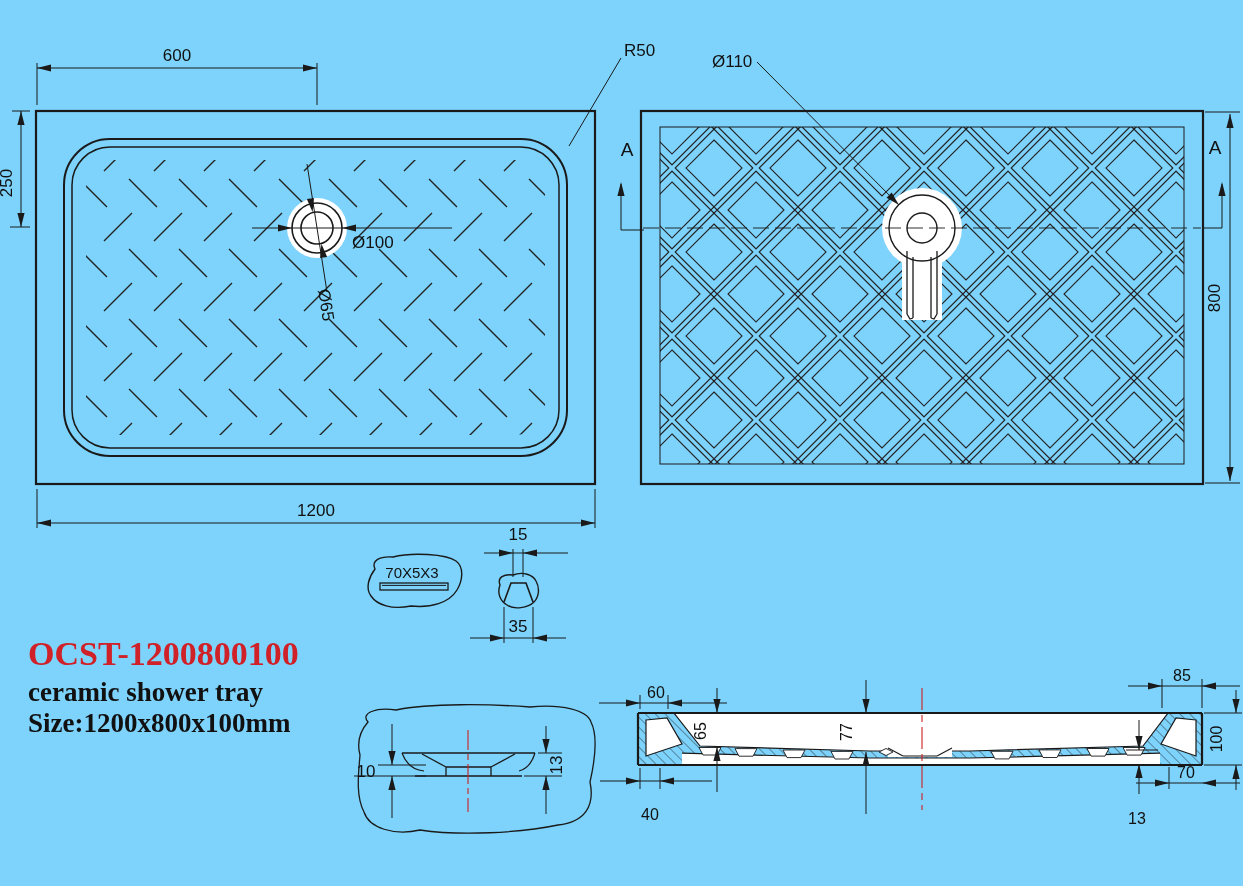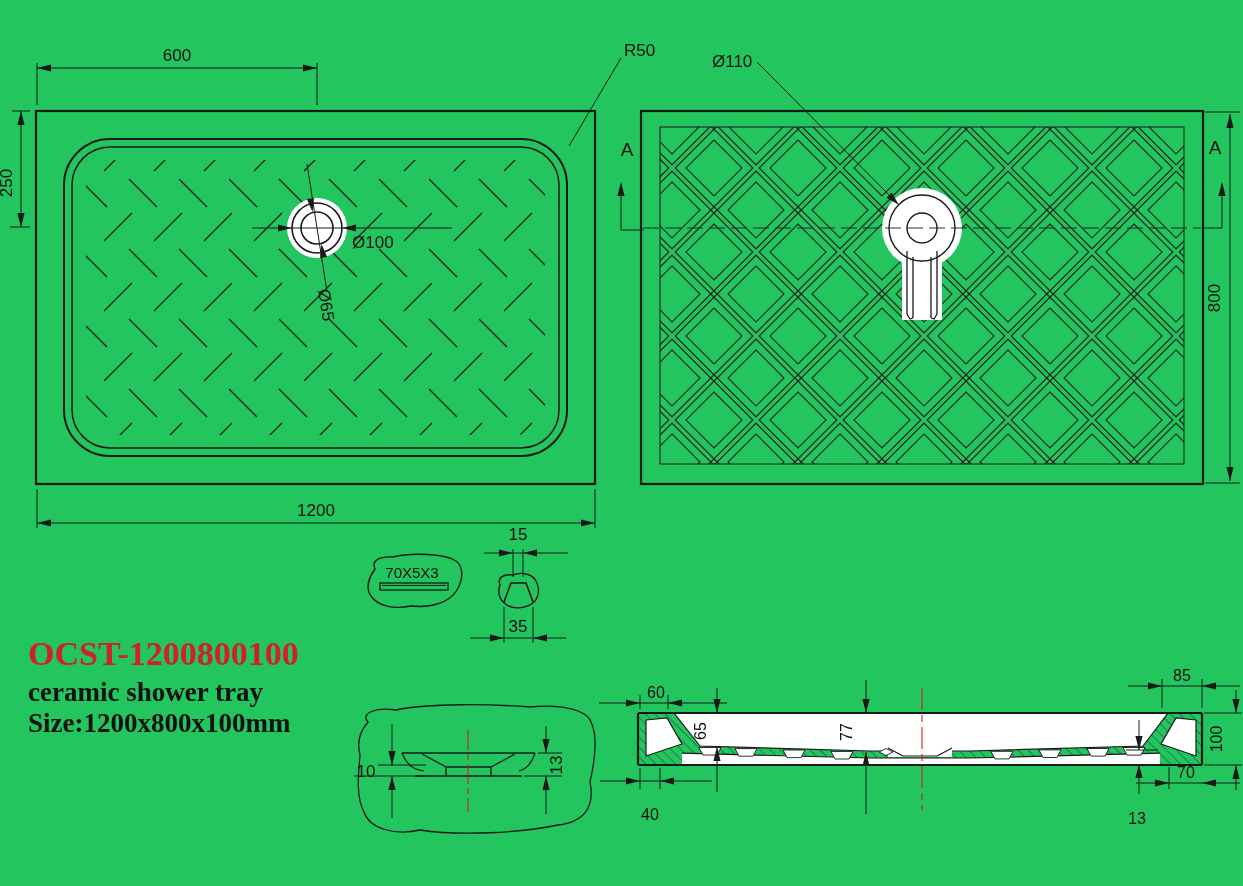--- a/index.html
+++ b/index.html
@@ -1,16 +1,16 @@
 <!DOCTYPE html>
 <html><head>
 <meta charset="utf-8">
 <style>
   html,body{margin:0;padding:0;background:#fff;}
-  .stage{width:1243px;height:886px;position:relative;background:#22c55e;overflow:hidden;}
+  .stage{width:1243px;height:886px;position:relative;background:#7dd3fc;overflow:hidden;}
   svg{display:block;}
   text{fill:#111;}
   .dimtxt{font-family:"Liberation Sans",sans-serif;font-size:17px;}
   .dimtxt2{font-family:"Liberation Sans",sans-serif;font-size:16px;}
   .marker{font-family:"Liberation Sans",sans-serif;font-size:19px;}
   .code{font-family:"Liberation Serif",serif;font-weight:bold;font-size:34px;fill:#cf2127;}
   .sub{font-family:"Liberation Serif",serif;font-weight:bold;font-size:27px;fill:#111;}
   .ln{stroke:#1a1a1a;fill:none;}
 </style>
 </head>

